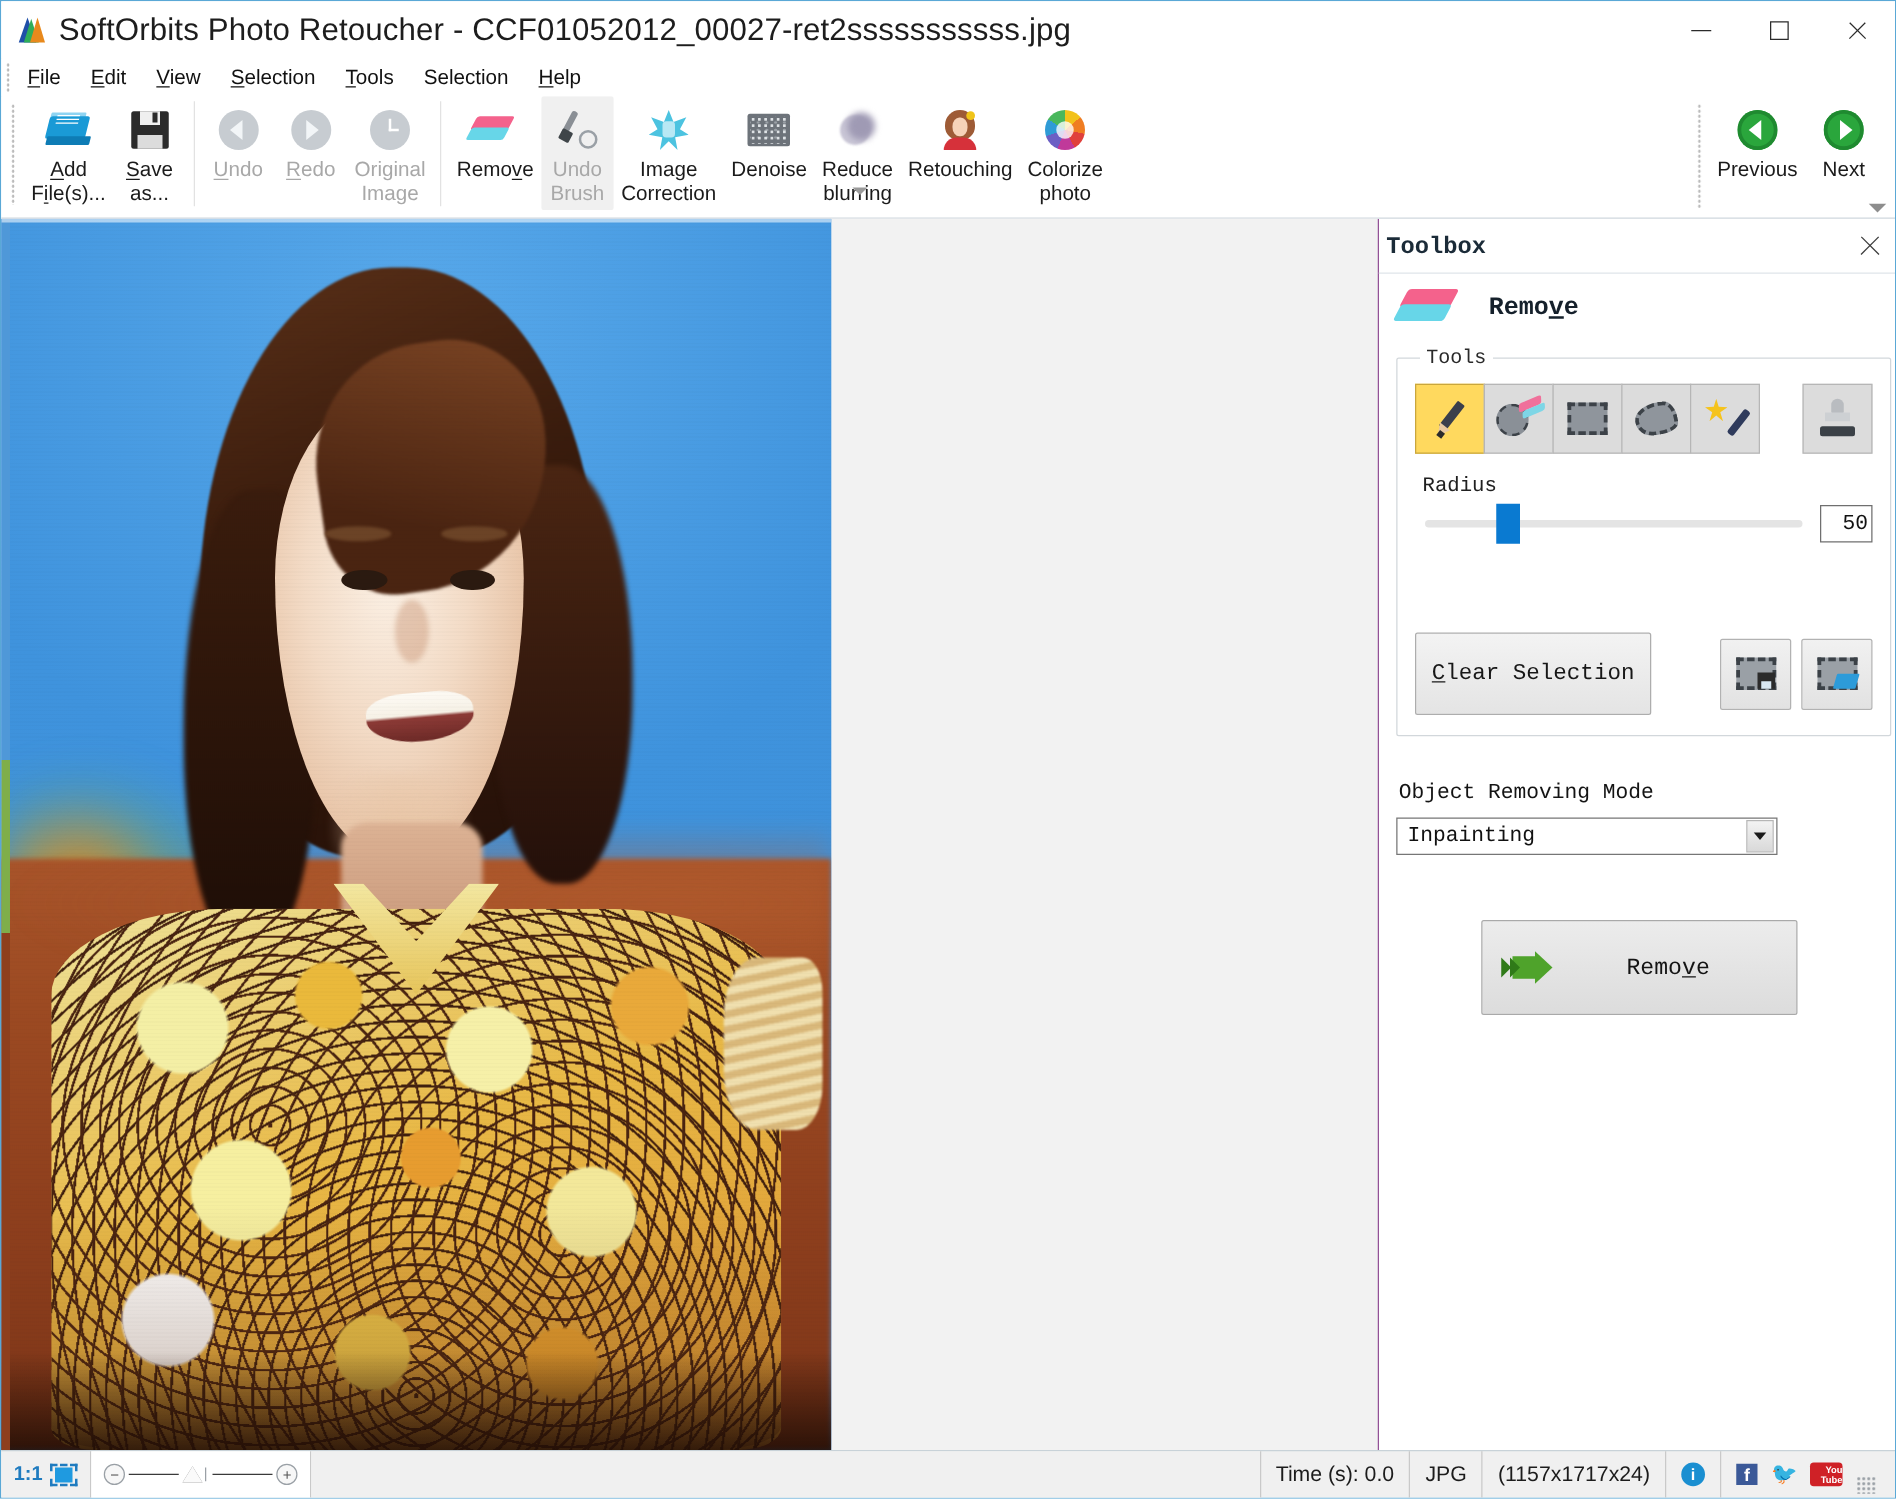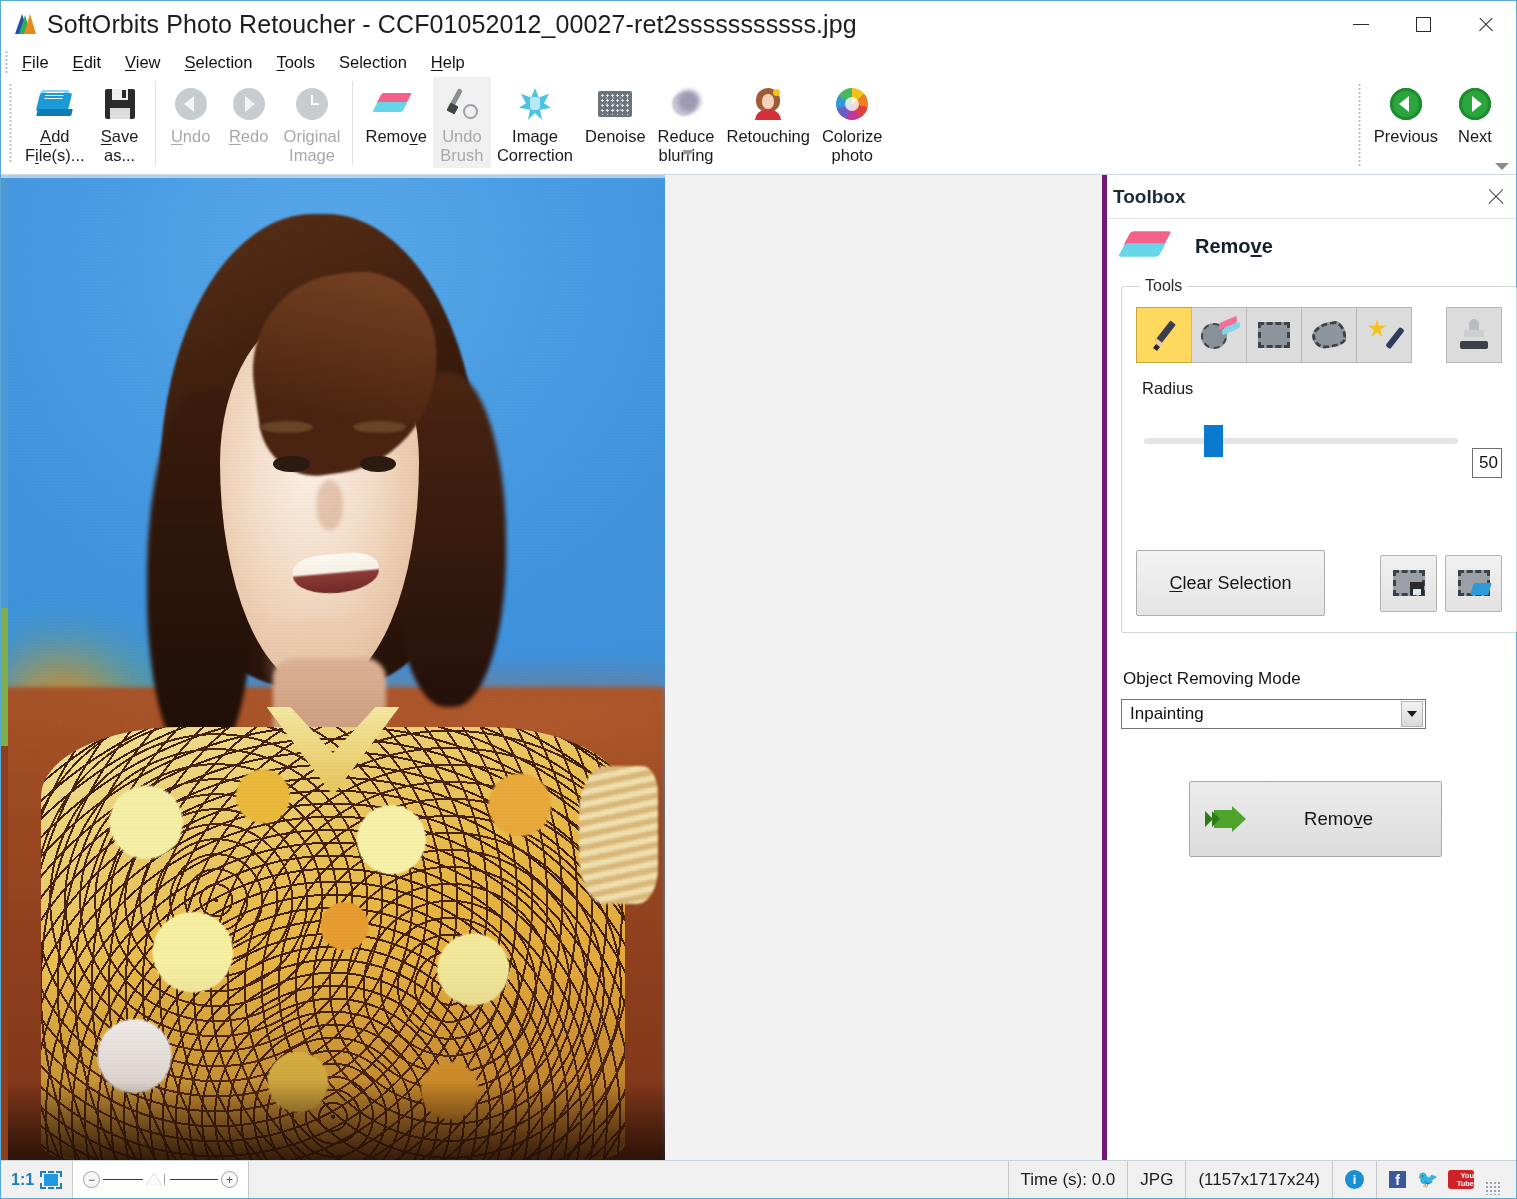--- a/index.html
+++ b/index.html
@@ -253,21 +253,21 @@
     background-image:repeating-linear-gradient(0deg, rgba(0,0,0,.07) 0 1px, transparent 1px 3px);}
   .ph-leftedge{position:absolute;left:0;top:0;bottom:0;width:7px;
     background:linear-gradient(180deg,#4f98d8 0 44%, #7fae4a 44% 58%, #8e3f1d 58% 100%);}
   .ph-topline{position:absolute;left:0;right:0;top:0;height:3px;background:#ffffff;opacity:.55;}
 
   .canvas-empty{flex:1;background:#f2f2f2;height:100%;}
 
   
   .toolbox {
     width:414px; flex:0 0 414px; background:#ffffff;
-    border-left:5px solid #701a75; display:flex; flex-direction:column;
+    border-left:1px solid #701a75; display:flex; flex-direction:column;font-family:Liberation Mono, monospace;
   }
   .tbx-head {
     height:44px; display:flex; align-items:center; padding:0 10px 0 6px;
     border-bottom:1px solid #dfe5ea;
   }
   .tbx-title { font-size:19px; font-weight:bold; color:#1b2b38; flex:1; }
   .tbx-close { position:relative; width:20px; height:20px; }
   .tbx-close:before,.tbx-close:after{
     content:"";position:absolute;left:0;top:9px;width:20px;height:1.4px;background:#3b3b3b;}
   .tbx-close:before{transform:rotate(45deg);} .tbx-close:after{transform:rotate(-45deg);}
@@ -315,22 +315,22 @@
 
   .radius-lbl{font-size:16.5px;color:#202020;margin:16px 0 6px 6px;}
   .slider-row{display:flex;align-items:center;}
   .slider{
     position:relative;flex:1;height:6px;background:#e4e4e4;border-radius:3px;margin:0 14px 0 8px;
   }
   .slider .thumb{
     position:absolute;top:-13px;width:19px;height:32px;background:#0a7ad1;
   }
   .radius-box{
-    width:30px;height:30px;border:1px solid #6f6f6f;background:#ffffff;
-    font-size:17px;display:flex;align-items:center;padding-left:6px;color:#111;margin-top:44px;
+    width:42px;height:30px;border:1px solid #6f6f6f;background:#ffffff;
+    font-size:17px;display:flex;align-items:center;padding-left:17px;color:#111;
   }
   .group-bottom{display:flex;align-items:center;margin-top:72px;}
   .clear-btn{
     flex:1;height:66px;border:1px solid #adadad;border-radius:2px;
     background:linear-gradient(180deg,#f3f3f3,#e4e4e4);
     display:flex;align-items:center;justify-content:center;
     font-size:18px;color:#181818;
   }
   .sel-io{display:flex;gap:8px;margin-left:55px;}
   .sq-btn{

